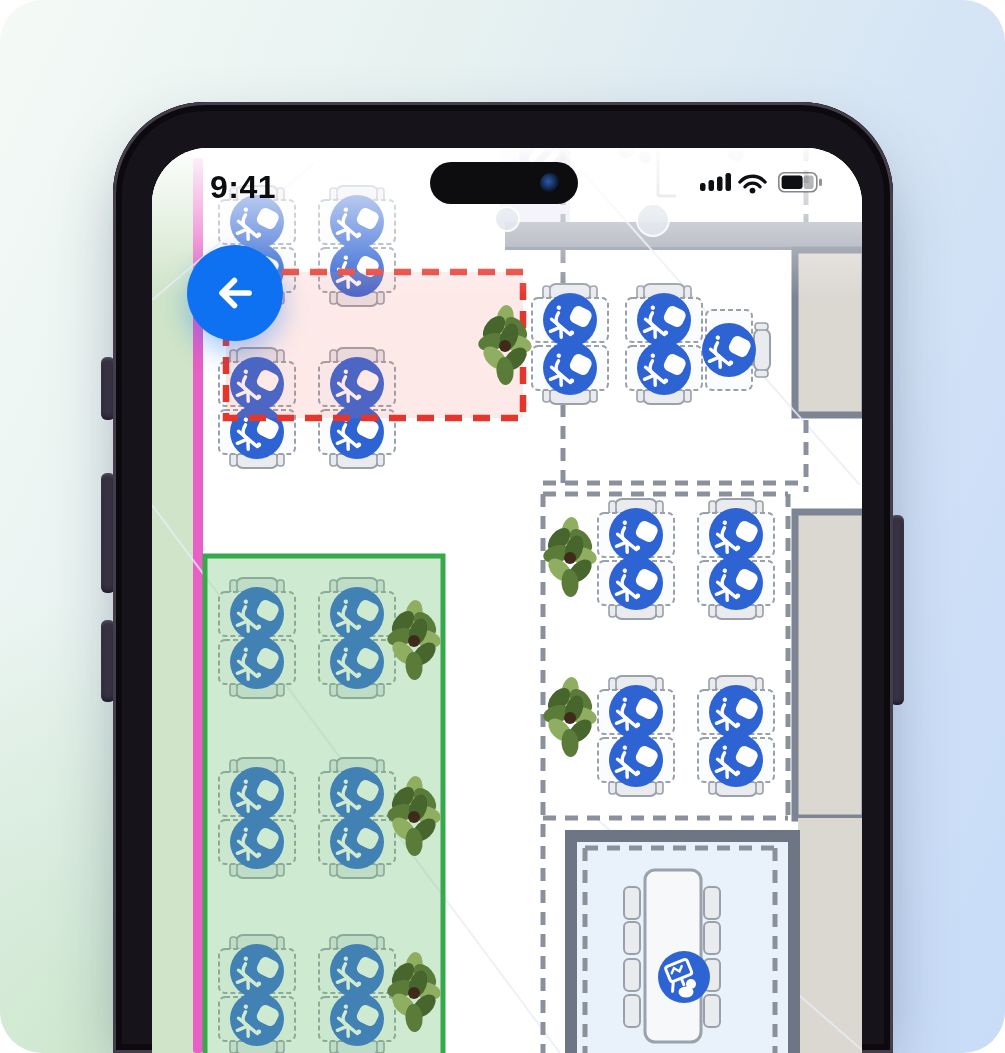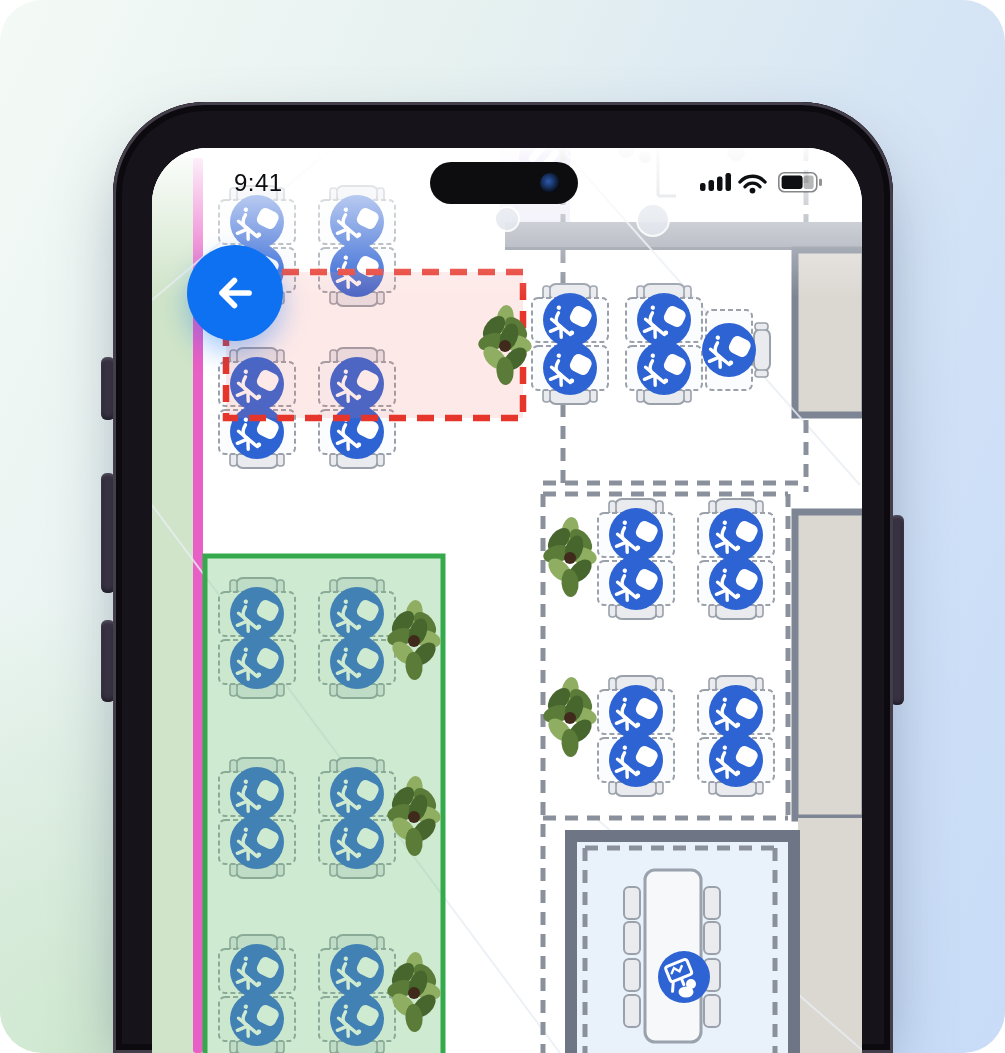--- a/index.html
+++ b/index.html
@@ -15,21 +15,21 @@
   .sb4{left:890px;top:515px;height:190px}
   .phone{position:absolute;left:113px;top:102px;width:780px;height:951px;background:#16131a;
     border-radius:92px 92px 0 0;
     box-shadow:0 30px 70px -18px rgba(40,55,90,.5), inset 0 0 0 3px #443d4a, inset 0 0 0 9px #0c0a0e;}
   .screen{position:absolute;left:39px;top:46px;width:710px;height:905px;border-radius:56px 56px 0 0;
     overflow:hidden;background:#ffffff;}
   svg.plan{position:absolute;left:0;top:0;}
   .island{position:absolute;left:278px;top:14px;width:148px;height:42px;background:#0d0d10;border-radius:22px;z-index:5;}
   .cam{position:absolute;right:18px;top:11px;width:20px;height:20px;border-radius:50%;
     background:radial-gradient(circle at 42% 42%, #2e59b0 0%, #16315e 38%, #07080c 72%);}
-  .time{position:absolute;left:58px;top:21px;font-size:24px;font-weight:400;color:#0b0d10;z-index:6;letter-spacing:.5px;margin-left:24px;}
+  .time{position:absolute;left:58px;top:21px;font-size:32px;font-weight:700;color:#0b0d10;z-index:6;letter-spacing:.5px;}
   .sticons{position:absolute;left:548px;top:22px;z-index:6;}
   .back{position:absolute;left:35px;top:97px;width:96px;height:96px;border-radius:50%;
     background:#0e71f1;border:none;cursor:pointer;z-index:7;
     box-shadow:0 12px 26px rgba(14,113,241,.35);display:flex;align-items:center;justify-content:center;padding:0;}
 </style>
 </head>
 <body>
 
 <div class="stage">
   <div class="side-btn sb1"></div>

